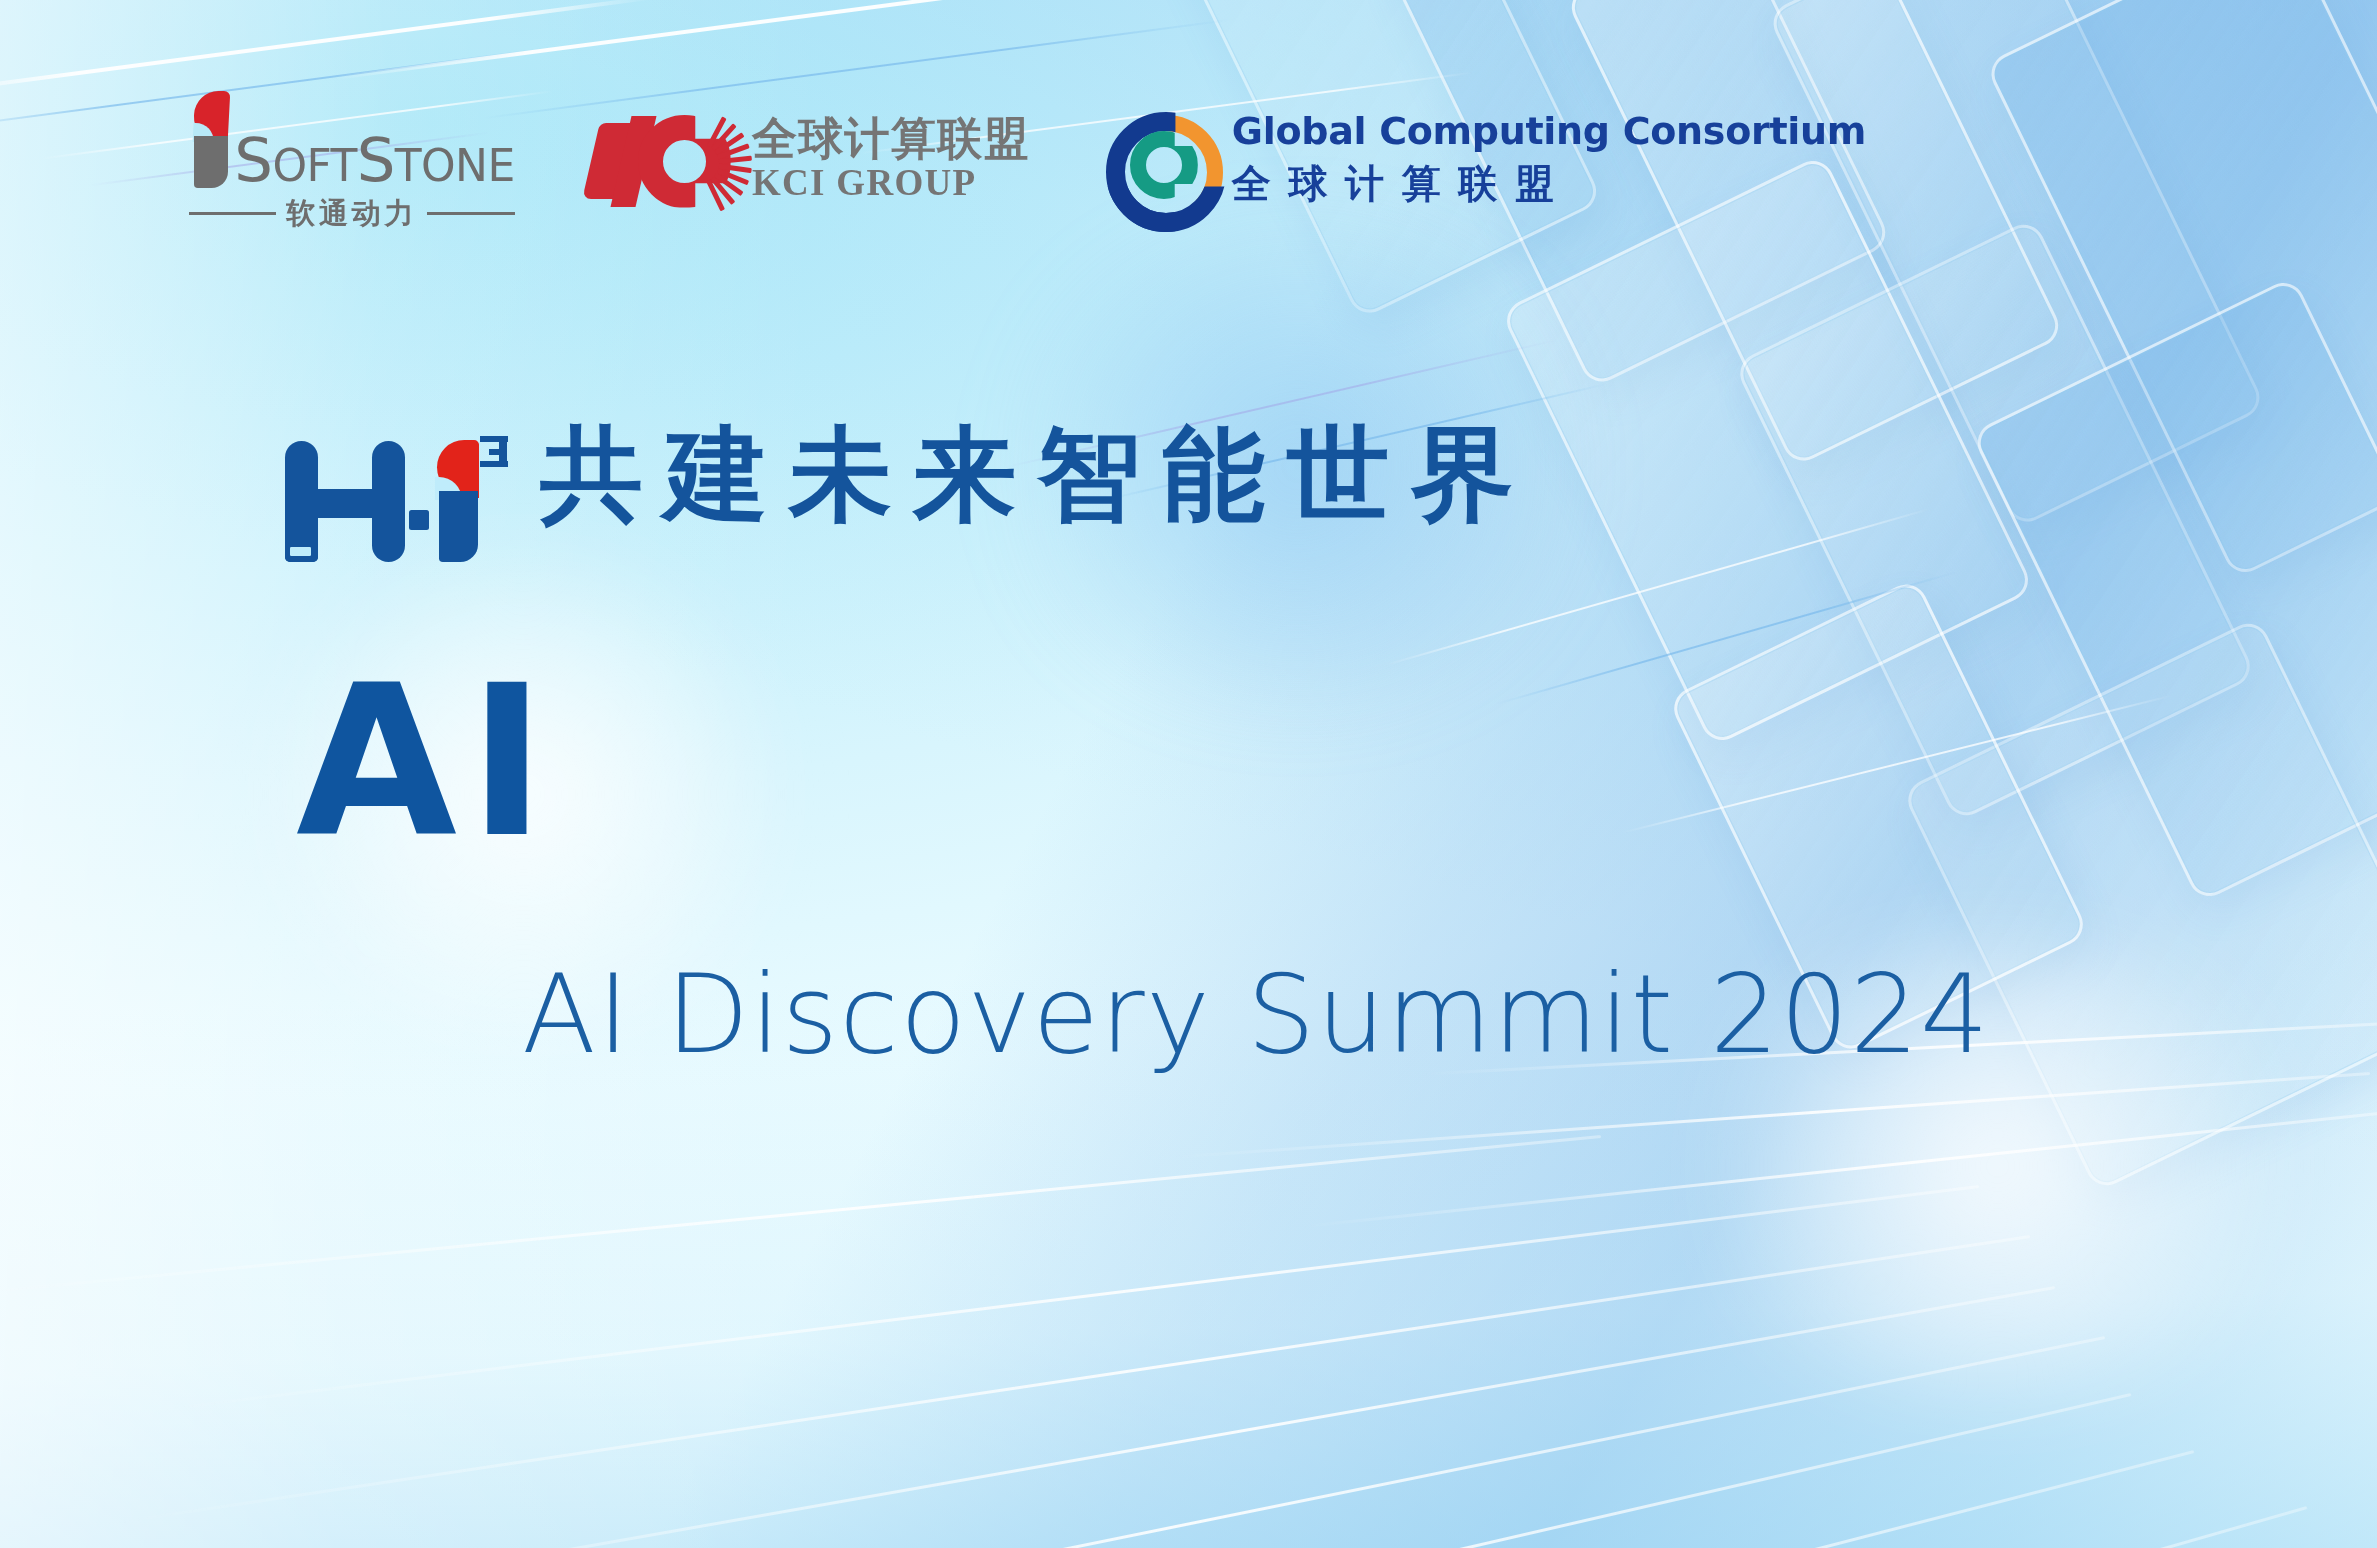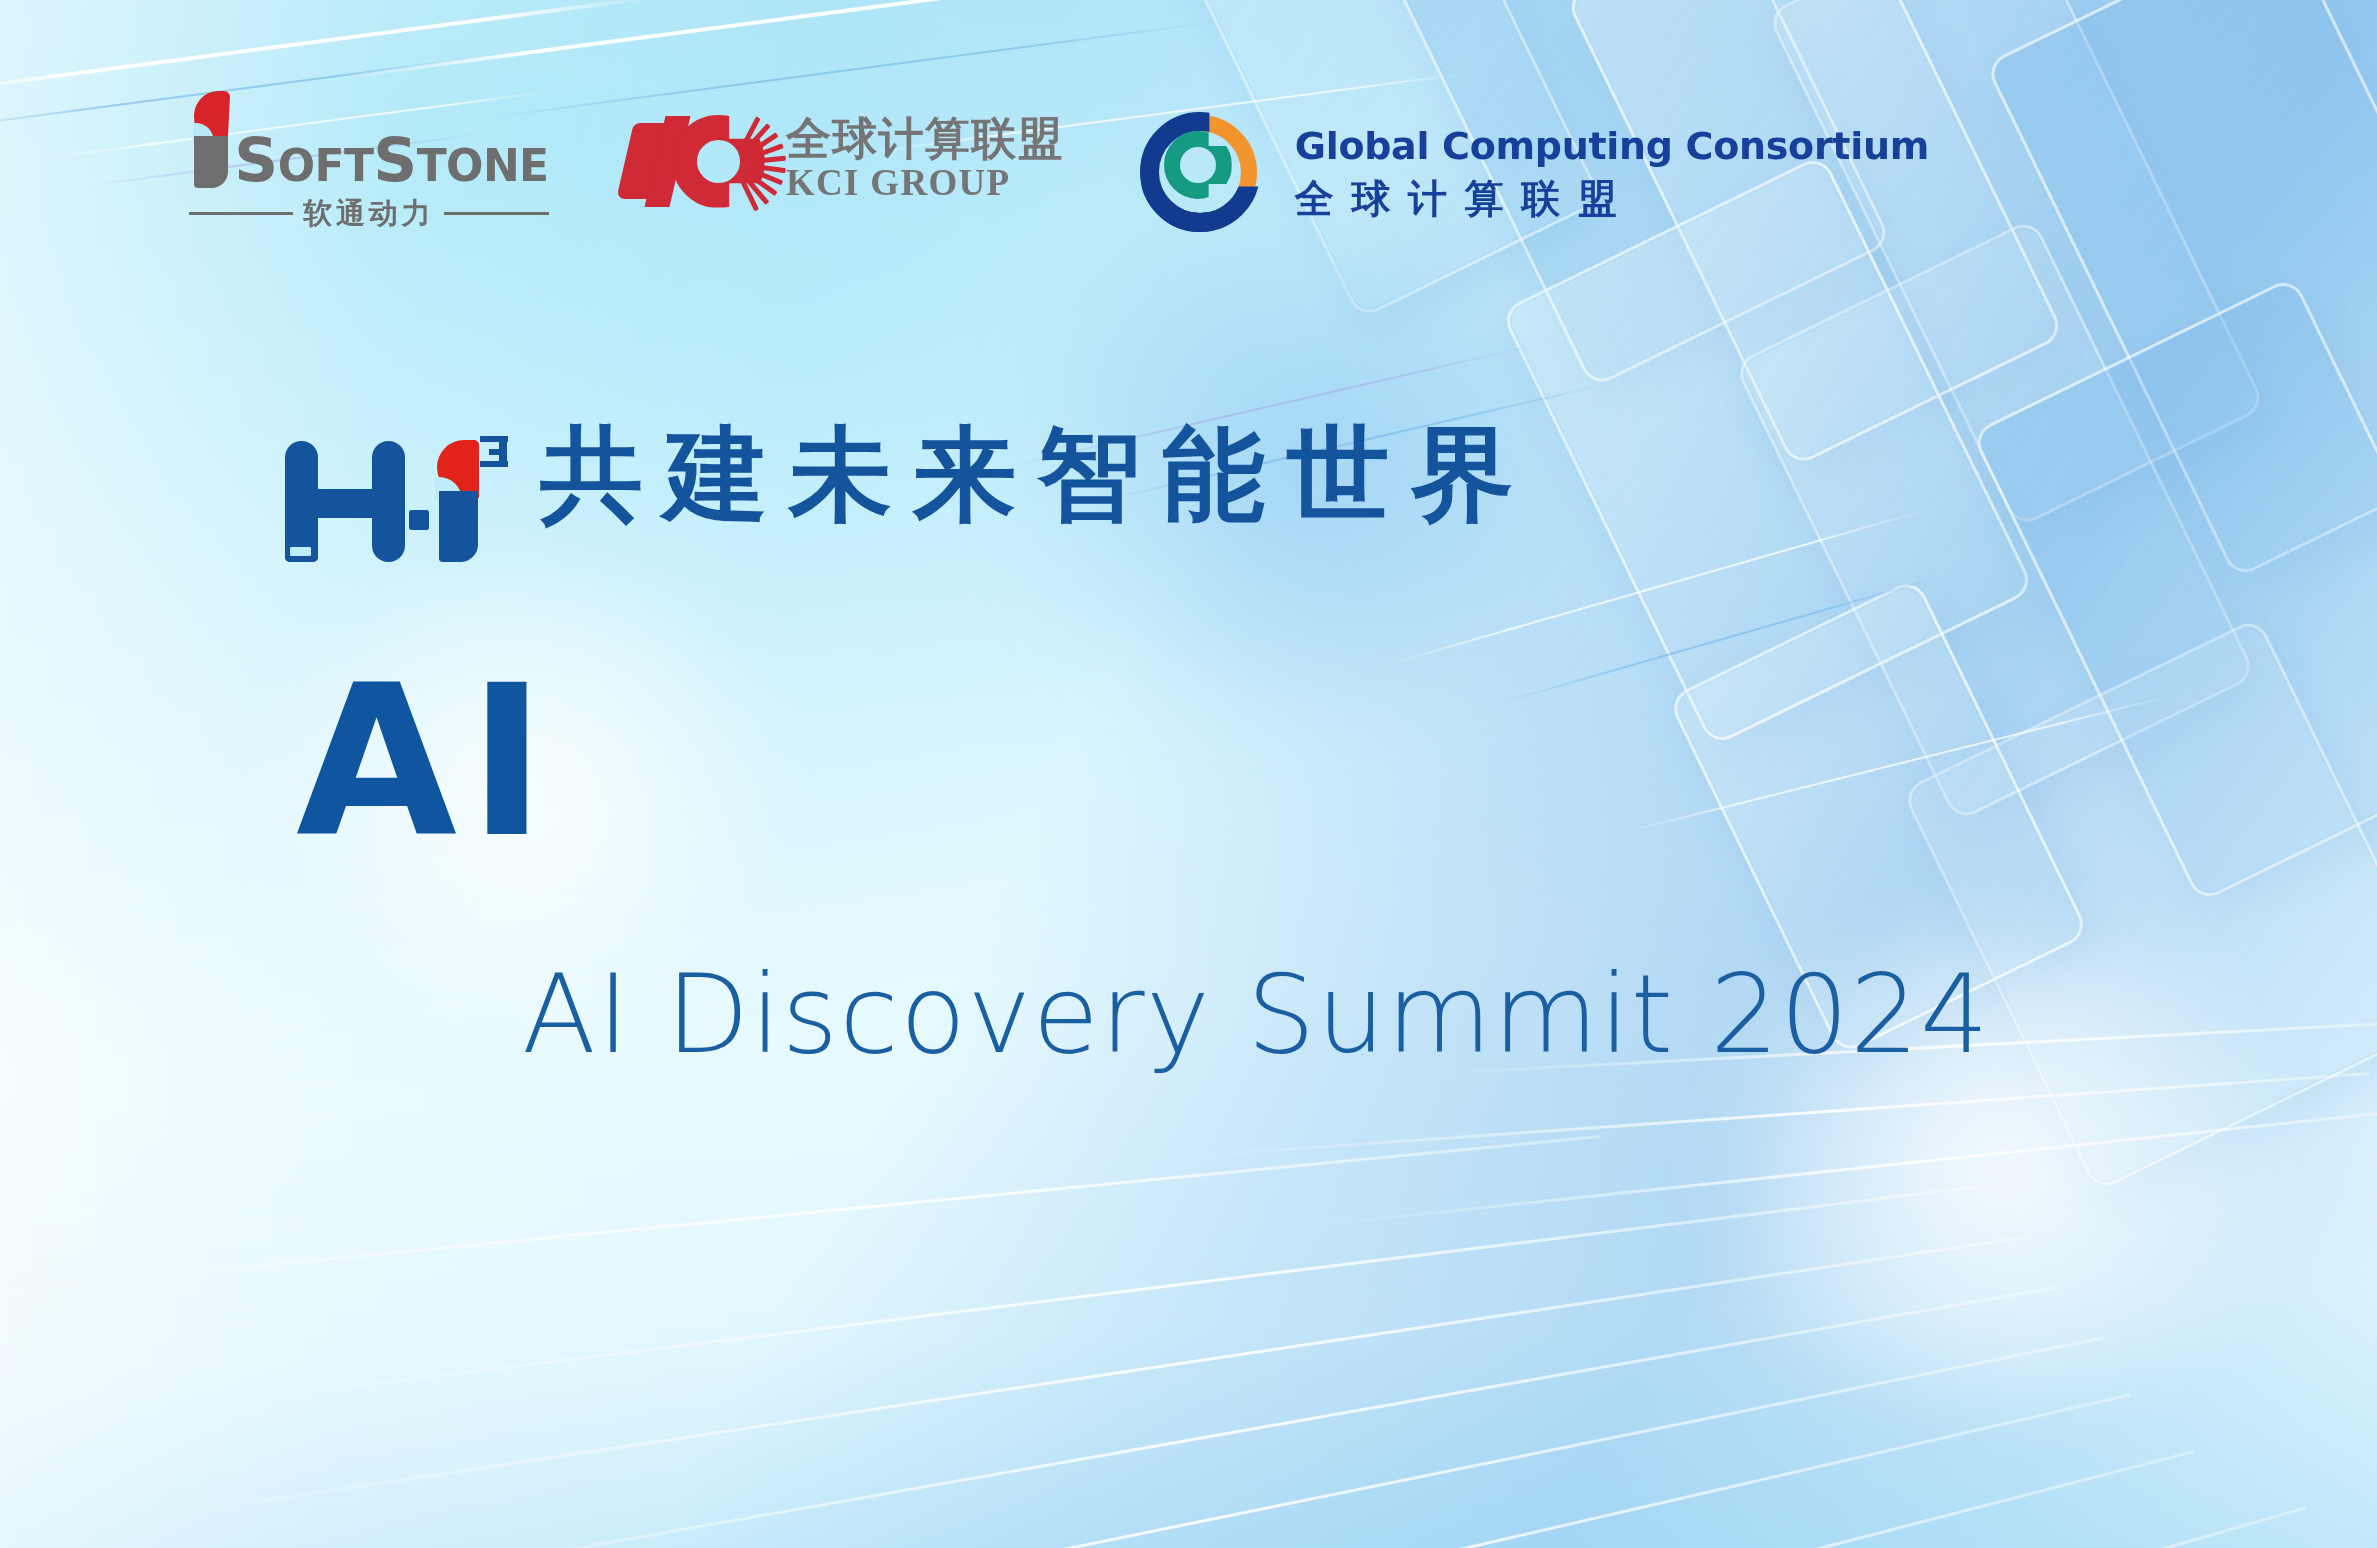--- a/index.html
+++ b/index.html
@@ -103,21 +103,21 @@
   .iss-i-flag:after{
     content:"";position:absolute;left:0;bottom:-1.3px;width:21.4px;height:19px;
     background:#b8e9f7;border-radius:0 25px 0 0;
   }
   .iss-i-stem{
     position:absolute;left:5px;top:24px;width:34px;height:52px;
     background:#6e6e6e;border-radius:0 0 16.4px 3.8px;
   }
   .iss-word{
     font-family:"DejaVu Sans","Liberation Sans",sans-serif;
-    font-weight:700;color:#6e6e6e;letter-spacing:-0.6px;line-height:.86;
+    font-weight:400;color:#6e6e6e;letter-spacing:-0.6px;line-height:.86;
     font-size:61px;
   }
   .iss-word .sm{font-size:44px;}
   .iss-bottom{display:flex;align-items:center;gap:10px;margin-top:7.6px;width:100%;}
   .iss-rule{height:3.2px;background:#6e6e6e;flex:1;}
   .iss-cn{
     font-family:"DejaVu Sans","Liberation Sans",sans-serif;
     color:#6e6e6e;font-weight:700;font-size:29px;letter-spacing:3.8px;white-space:nowrap;
   }
 
@@ -147,21 +147,21 @@
   .kci-cn{
     font-family:"DejaVu Sans","Liberation Sans",sans-serif;
     color:#757575;font-weight:700;font-size:45px;line-height:1;letter-spacing:1.3px;white-space:nowrap;
   }
   .kci-en{
     font-family:"Liberation Serif","DejaVu Serif",serif;
     color:#757575;font-weight:700;font-size:37px;line-height:1.05;letter-spacing:1.3px;margin-top:2.5px;
   }
 
   
-  .gcc{display:flex;align-items:center;gap:35px;}
+  .gcc{display:flex;align-items:flex-start;gap:6px;}
   .gcc-mark{position:relative;width:120px;height:120px;}
   .gcc-outer{
     position:absolute;inset:0;border-radius:50%;border:19px solid #123a8f;
     clip-path:polygon(0 0, 58% 0, 58% 100%, 0 100%);
     box-sizing:border-box;
   }
   .gcc-outer2{
     position:absolute;inset:0;border-radius:50%;border:19px solid #123a8f;
     clip-path:polygon(0 62%, 100% 62%, 100% 100%, 0 100%);
     box-sizing:border-box;

